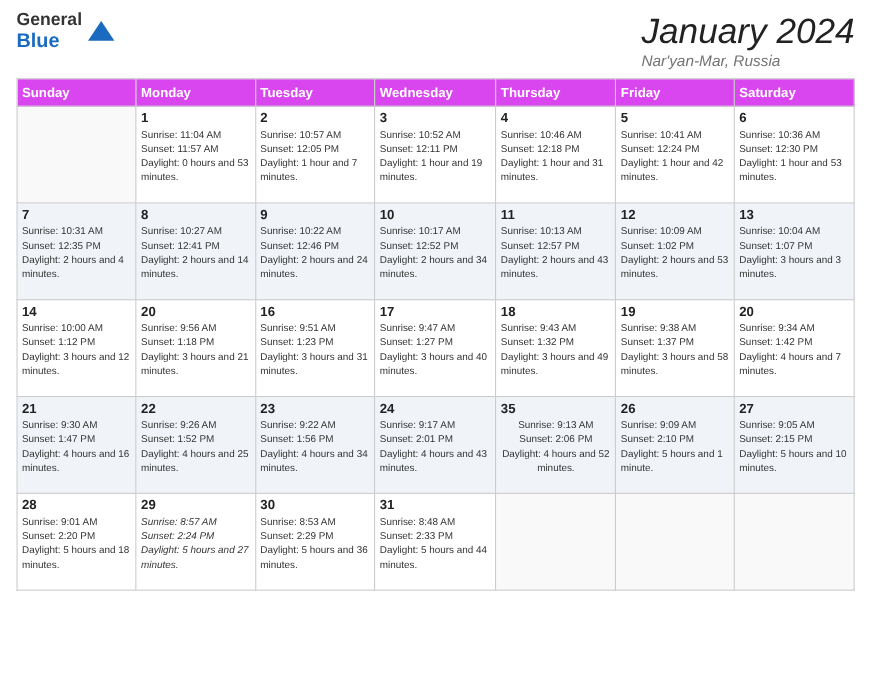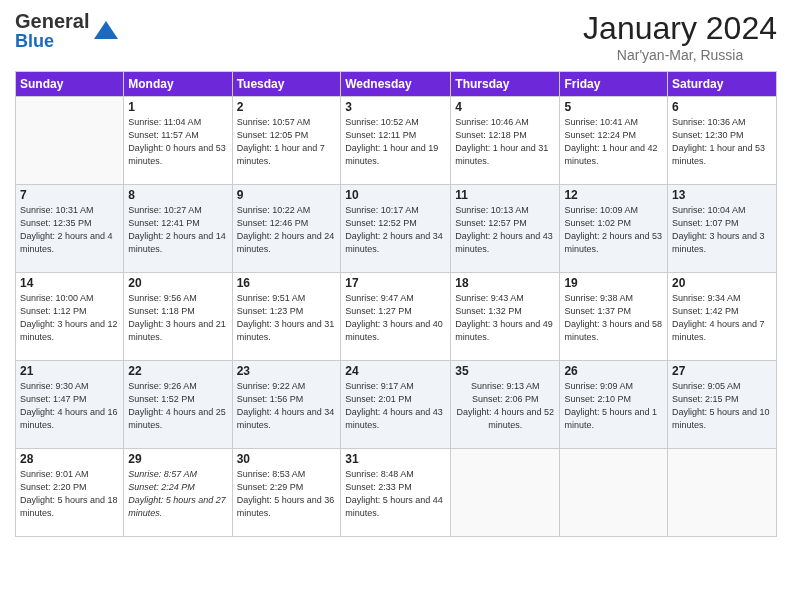--- a/index.html
+++ b/index.html
@@ -23,53 +23,54 @@
     .logo {
       display: flex;
       align-items: center;
     }
     .logo-text {
       display: flex;
       flex-direction: column;
       line-height: 1.1;
     }
     .logo-general {
-      font-size: 20px;
+      font-size: 16px;
       font-weight: bold;
       color: #333;
     }
     .logo-blue {
       font-size: 18px;
       font-weight: bold;
       color: #1a6bbf;
     }
     .logo-icon {
       width: 28px;
       height: 28px;
       margin-left: 3px;
       align-self: center;
     }
     .title-block {
-      text-align: center;
+      text-align: left;
+      font-style: italic;
     }
     .month-title {
       font-size: 32px;
       font-weight: normal;
       color: #222;
     }
     .location {
       font-size: 14px;
       color: #737373;
     }
     .calendar {
       width: 100%;
       border-collapse: collapse;
     }
     .calendar th {
-      background-color: #6d28d9;
+      background-color: #d946ef;
       color: #fff;
       font-size: 12px;
       font-weight: bold;
       padding: 5px 4px;
       text-align: left;
       border: 1px solid #ccc;
     }
     .calendar td {
       vertical-align: top;
       border: 1px solid #ccc;

